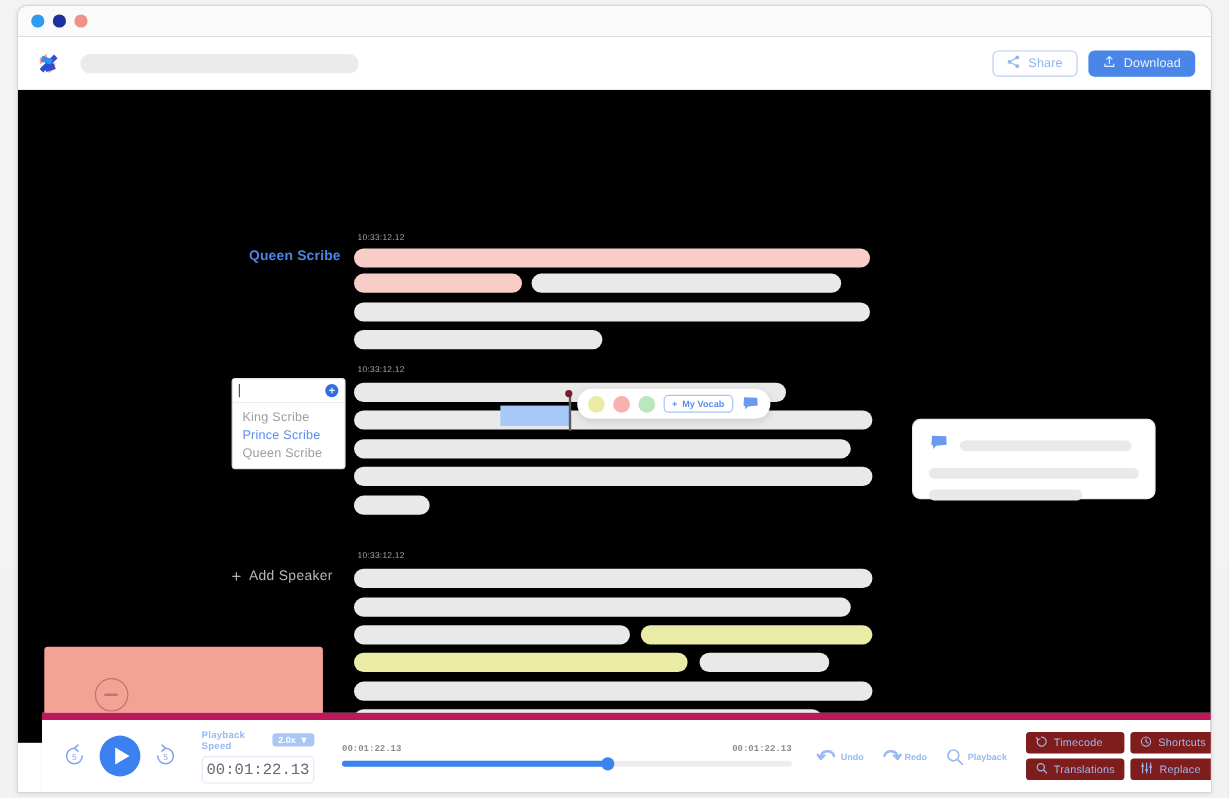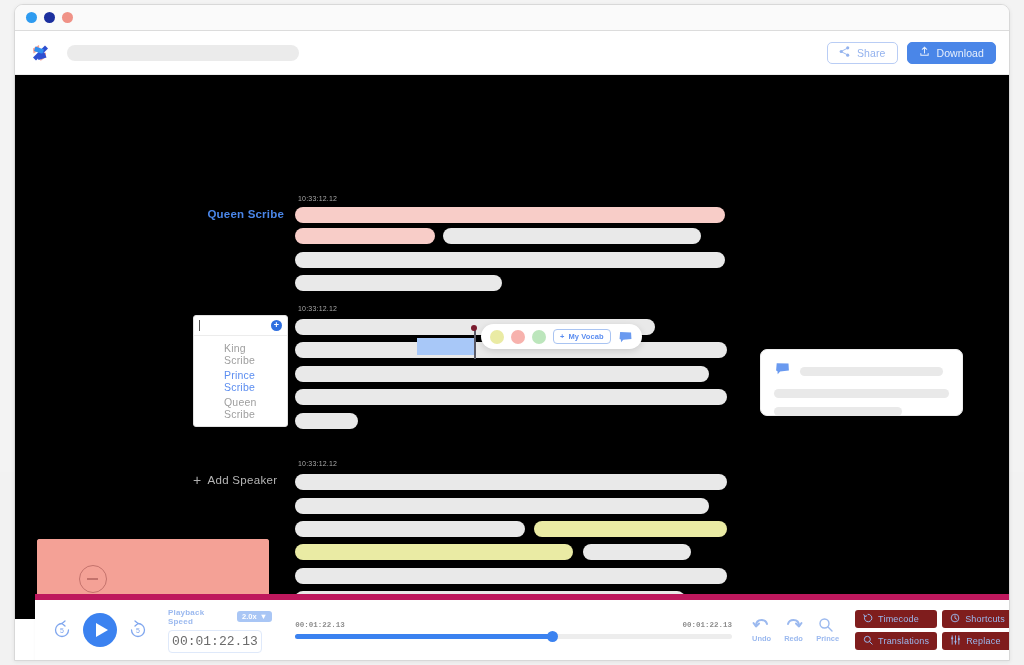--- a/index.html
+++ b/index.html
@@ -88,21 +88,21 @@
   }
   .caret {
     width: 1px; height: 11px; background: #555; display: inline-block;
   }
   .dd-add {
     position: absolute; right: 5px; top: 4px;
     width: 11px; height: 11px; border-radius: 50%;
     background: #2f6fe0; color: #fff; font-size: 9px; line-height: 11px;
     text-align: center; cursor: pointer; font-weight: bold;
   }
-  .dd-list { padding: 4px 0 5px; margin-left: 22px; }
+  .dd-list { padding: 4px 0 5px; }
   .dd-item {
     font-size: 10.5px; color: #9e9e9e; padding: 1.5px 8px;
     letter-spacing: .2px; cursor: pointer;
   }
   .dd-item.sel { color: #5b8df0; }
 
   
   .selection {
     position: absolute; left: 402px; top: 263px; width: 58px; height: 17px;
     background: #a8c8f8;
@@ -203,21 +203,21 @@
     position: absolute; left: 0; top: 0; height: 5px;
     border-radius: 3px; background: #3b82f0; width: 59%;
   }
   .scrub-knob {
     position: absolute; left: 59%; top: 50%;
     width: 11px; height: 11px; margin-left: -5.5px; margin-top: -5.5px;
     border-radius: 50%; background: #3b82f0; cursor: grab;
   }
   .tools-left { margin-left: 20px; display: flex; gap: 13px; }
   .tool-ico {
-    display: flex; flex-direction: column; gap: 2px;
+    display: flex; flex-direction: row; align-items: center; gap: 2px;
     cursor: pointer;
   }
   .tool-ico span { font-size: 7.5px; font-weight: bold; color: #9bb9ef; }
   .tools-right {
     margin-left: 16px; display: grid;
     grid-template-columns: auto auto; gap: 4px 5px;
   }
   .pill {
     display: flex; align-items: center; gap: 5px;
     background: #7f1d1d; border-radius: 3px; padding: 3px 8px;
@@ -429,21 +429,21 @@
           <path d="M15 9 Q15 3 9.5 3 Q5 3 4 7" fill="none" stroke="#9bb9ef" stroke-width="2" stroke-linecap="round"></path>
           <path d="M17.5 6 L15 9.5 L12 6.5" fill="none" stroke="#9bb9ef" stroke-width="2" stroke-linecap="round" stroke-linejoin="round"></path>
         </svg>
         <span>Redo</span>
       </div>
       <div class="tool-ico">
         <svg width="19" height="15" viewBox="0 0 19 15">
           <circle cx="8.5" cy="6.5" r="4.5" fill="none" stroke="#9bb9ef" stroke-width="1.4"></circle>
           <path d="M12 10 L16 14" stroke="#9bb9ef" stroke-width="1.4" stroke-linecap="round"></path>
         </svg>
-        <span>Prince</span>
+        <span>Playback</span>
       </div>
     </div>
 
     <div class="tools-right">
       <div class="pill">
         <span>
           <svg width="10" height="10" viewBox="0 0 12 12">
             <path d="M6 1.5 A4.5 4.5 0 1 1 2.2 3.8" fill="none" stroke="#9bb9ef" stroke-width="1.2" stroke-linecap="round"></path>
             <path d="M1 2 L2.2 4.2 L4.4 3.4" fill="none" stroke="#9bb9ef" stroke-width="1.2" stroke-linecap="round"></path>
           </svg>

